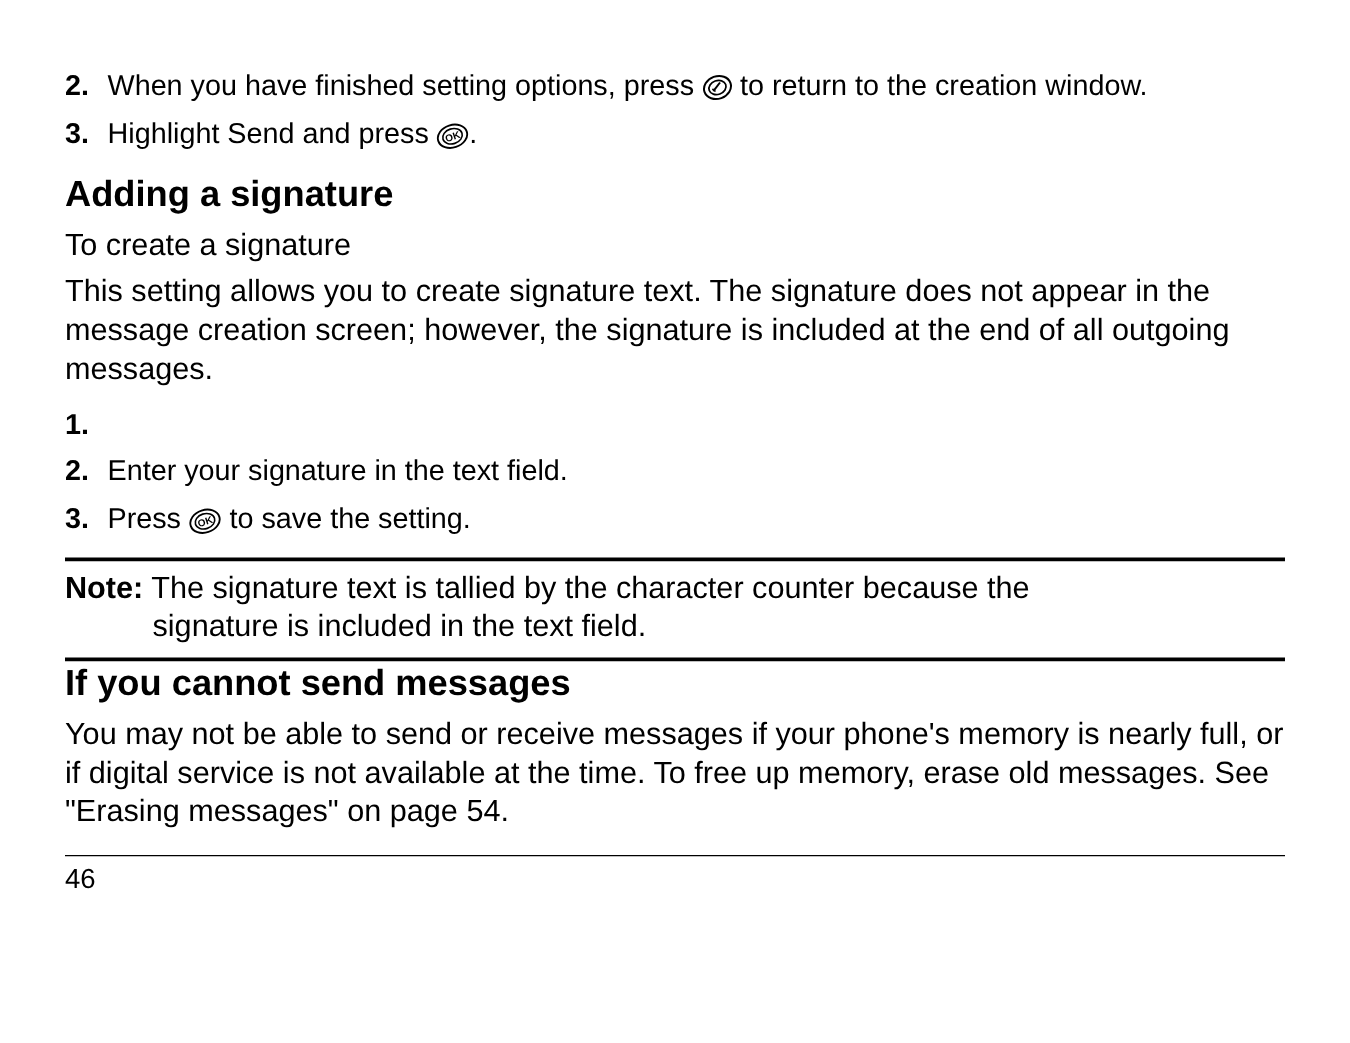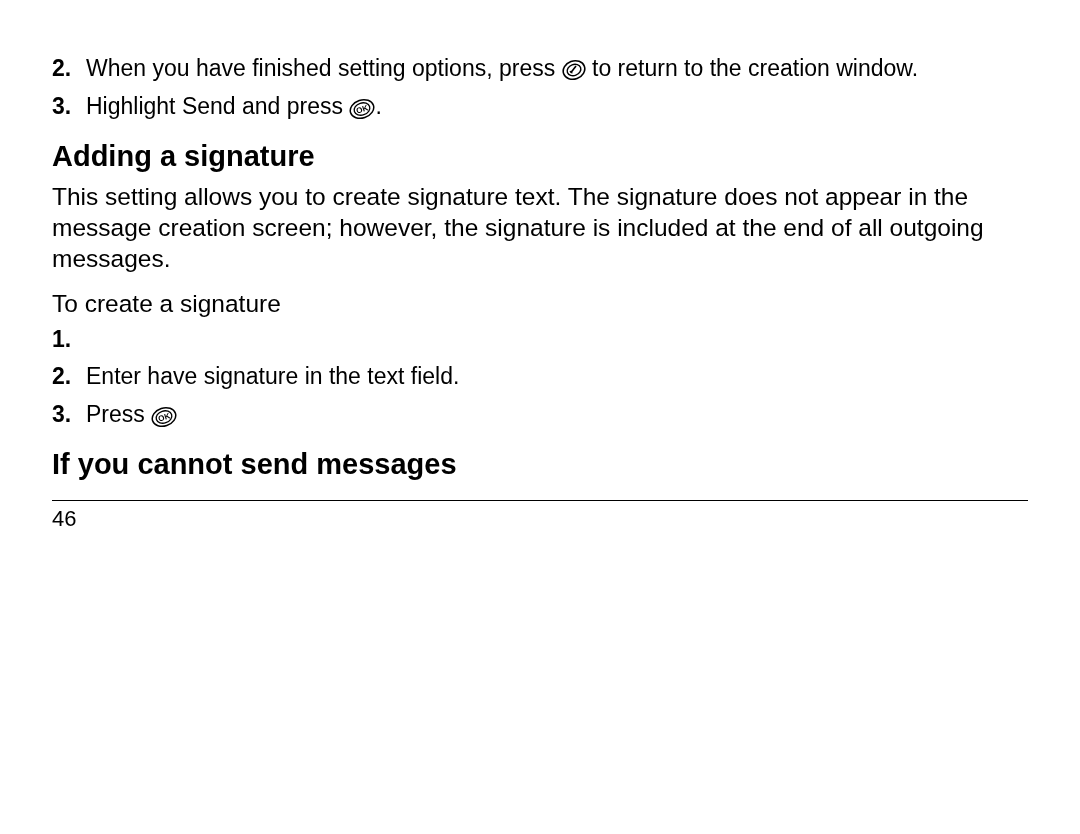--- a/index.html
+++ b/index.html
@@ -111,43 +111,48 @@
         <span>Highlight </span><span class="bold">Send</span><span> and press </span><svg class="key" width="26" height="22" viewBox="0 0 26 22">
             <ellipse cx="13" cy="11" rx="12" ry="9" transform="rotate(-18 13 11)" fill="none" stroke="#000" stroke-width="1.5"></ellipse>
             <ellipse cx="13" cy="11" rx="8" ry="6" transform="rotate(-18 13 11)" fill="none" stroke="#000" stroke-width="1.3"></ellipse>
             <text x="13" y="14" font-size="8" font-family="Arial" font-weight="bold" text-anchor="middle" transform="rotate(-18 13 11)">OK</text>
           </svg><span>.</span>
       </div>
     </div>
   </div>
 
   <div class="heading">Adding a signature</div>
+  <div class="para" style="margin-bottom:6px">To create a signature</div>
   <div class="para">This setting allows you to create signature text. The signature does not appear in the message creation screen; however, the signature is included at the end of all outgoing messages.</div>
-  <div class="para" style="margin-bottom:6px">To create a signature</div>
 
   <div class="list-block">
     <div class="ol-row">
       <div class="num">1.</div>
     </div>
     <div class="ol-row">
       <div class="num">2.</div>
-      <div class="listcontent">Enter have signature in the text field.</div>
+      <div class="listcontent">Enter your signature in the text field.</div>
     </div>
     <div class="ol-row">
       <div class="num">3.</div>
       <div class="listcontent">
         <span>Press </span><svg class="key" width="26" height="22" viewBox="0 0 26 22">
             <ellipse cx="13" cy="11" rx="12" ry="9" transform="rotate(-18 13 11)" fill="none" stroke="#000" stroke-width="1.5"></ellipse>
             <ellipse cx="13" cy="11" rx="8" ry="6" transform="rotate(-18 13 11)" fill="none" stroke="#000" stroke-width="1.3"></ellipse>
             <text x="13" y="14" font-size="8" font-family="Arial" font-weight="bold" text-anchor="middle" transform="rotate(-18 13 11)">OK</text>
-          </svg>
+          </svg><span> to save the setting.</span>
       </div>
     </div>
   </div>
 
+  <div class="note-box">
+    <span class="note-label">Note:</span><span class="note-body"> The signature text is tallied by the character counter because the</span>
+    <span class="note-cont">signature is included in the text field.</span>
+  </div>
 
   <div class="heading">If you cannot send messages</div>
+  <div class="para">You may not be able to send or receive messages if your phone's memory is nearly full, or if digital service is not available at the time. To free up memory, erase old messages. See "Erasing messages" on page 54.</div>
 
   <div class="footer">
     <span>46</span>
   </div>
 
 </div>
 
 </body></html>

